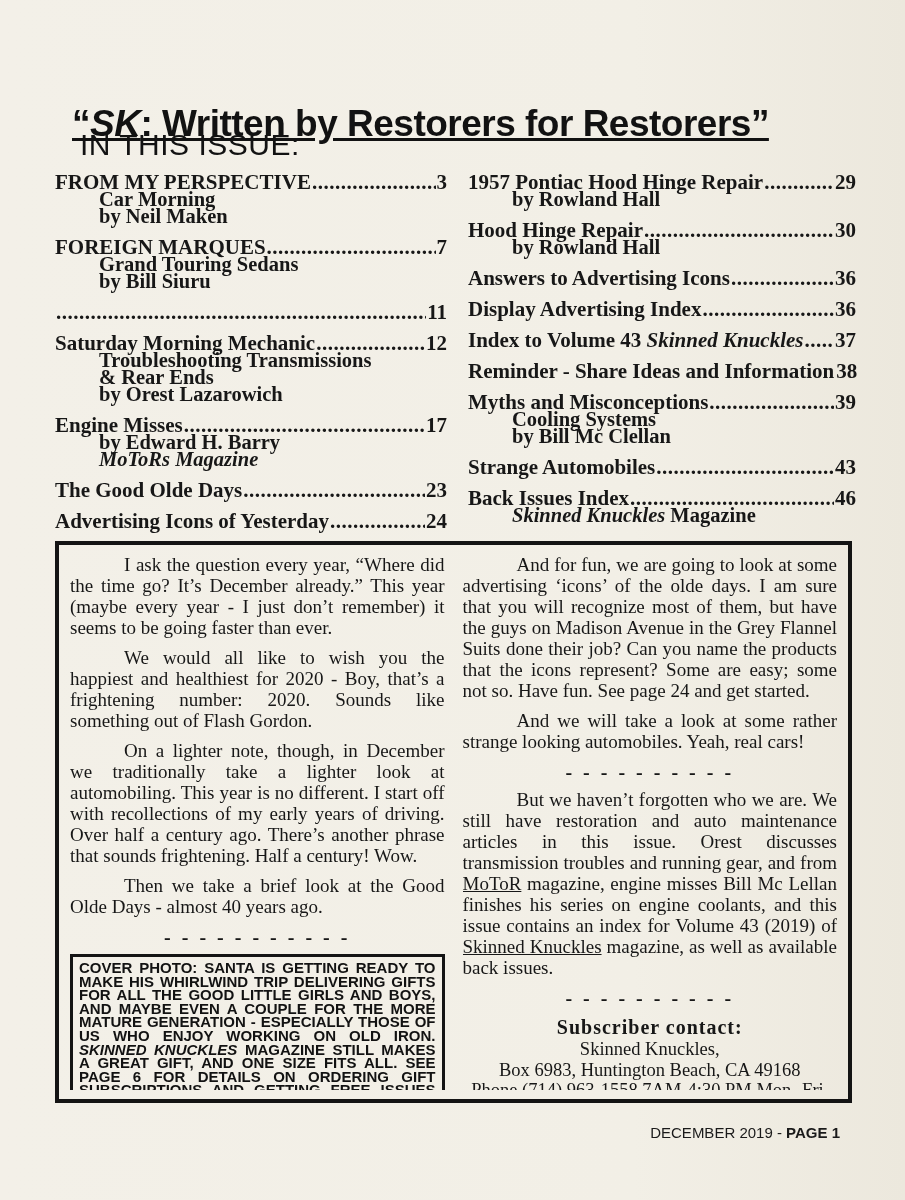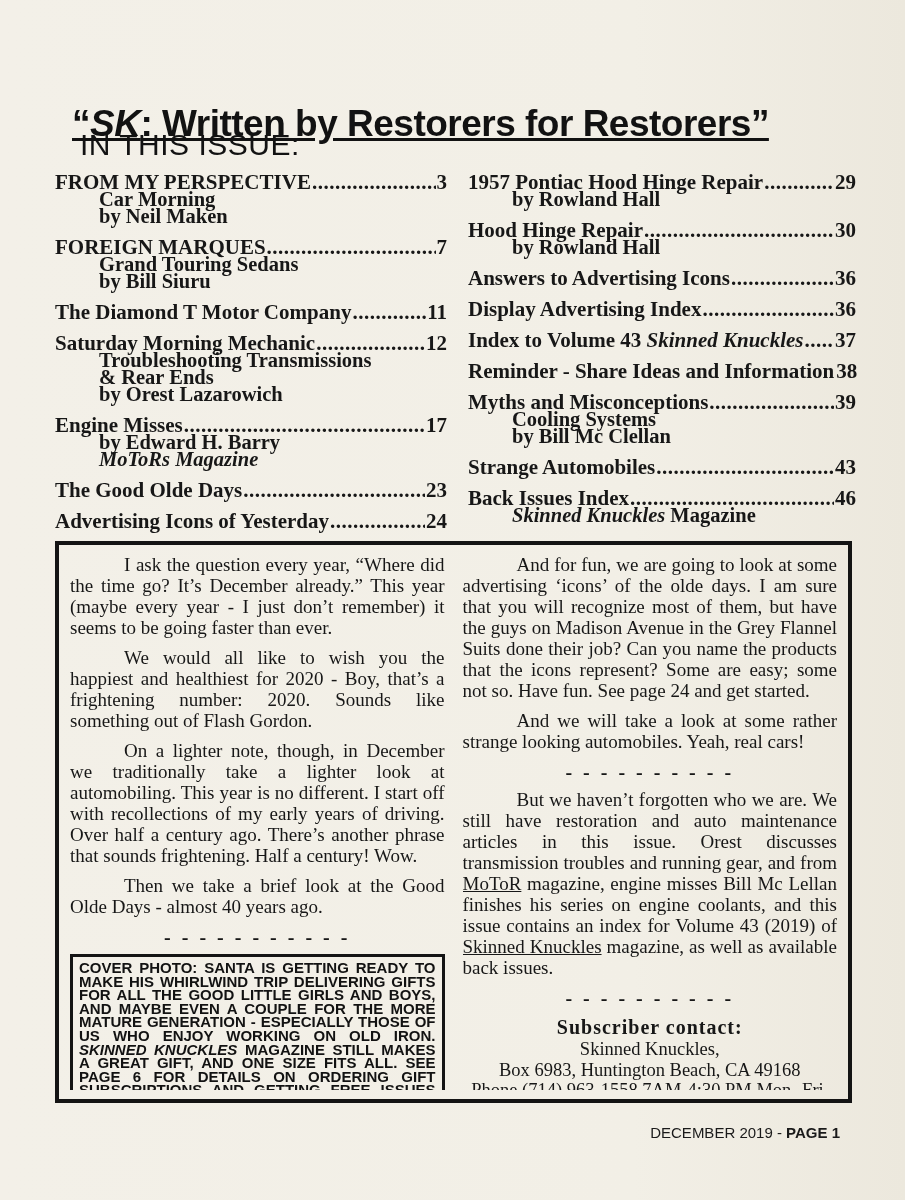--- a/index.html
+++ b/index.html
@@ -90,21 +90,20 @@
       <div class="toc-row">
         <span class="toc-title"><span>FOREIGN MARQUES</span></span>
         <span class="toc-leader">......................................................................................................................................................</span>
         <span class="toc-page">7</span>
       </div>
       <div class="toc-sub"><span>Grand Touring Sedans</span></div>
       <div class="toc-sub"><span>by Bill Siuru</span></div>
     </div>
     <div class="toc-item">
       <div class="toc-row">
-        <span class="toc-title"><span>The Diamond T Motor Company</span></span>
         <span class="toc-leader">......................................................................................................................................................</span>
         <span class="toc-page">11</span>
       </div>
     </div>
     <div class="toc-item">
       <div class="toc-row">
         <span class="toc-title"><span>Saturday Morning Mechanic</span></span>
         <span class="toc-leader">......................................................................................................................................................</span>
         <span class="toc-page">12</span>
       </div>

